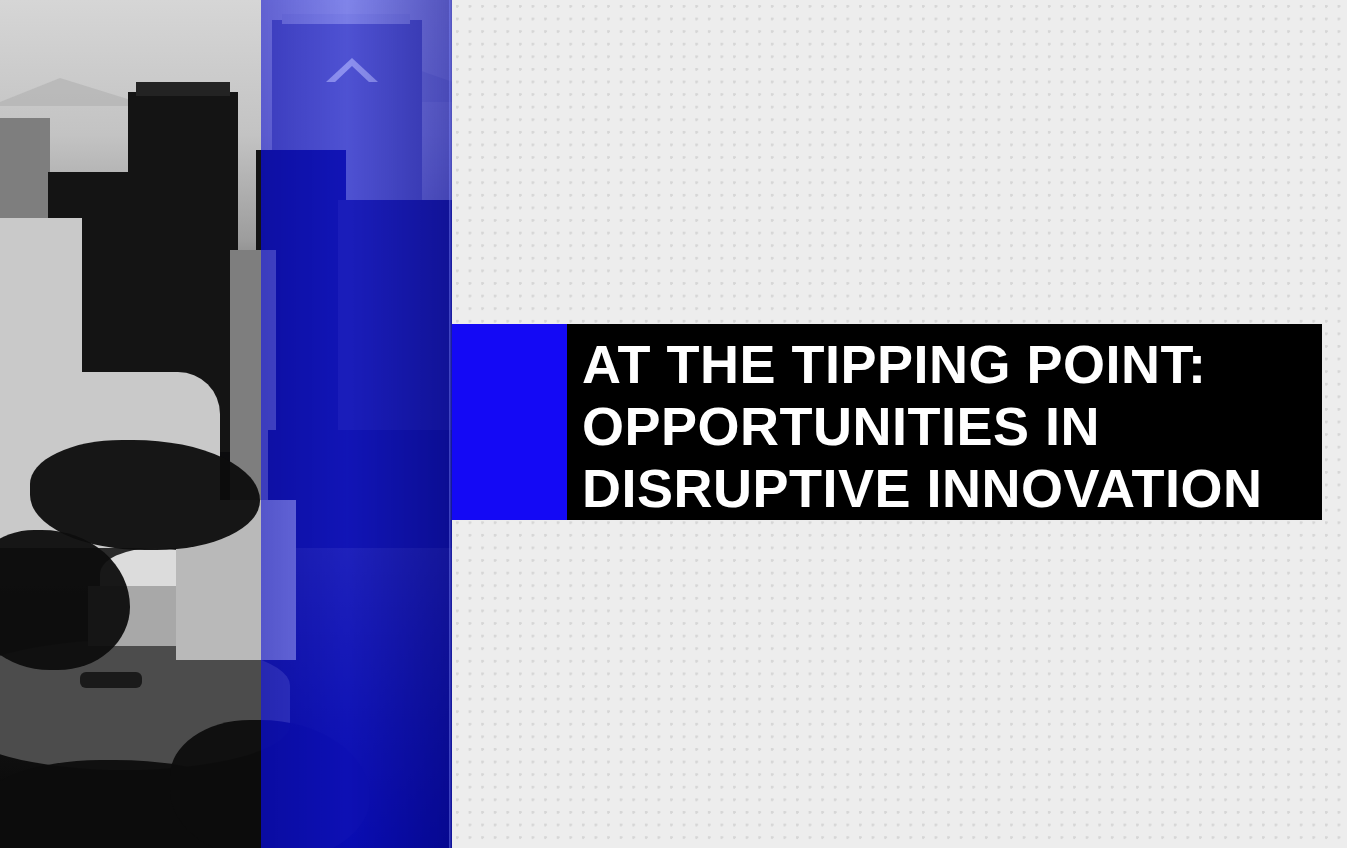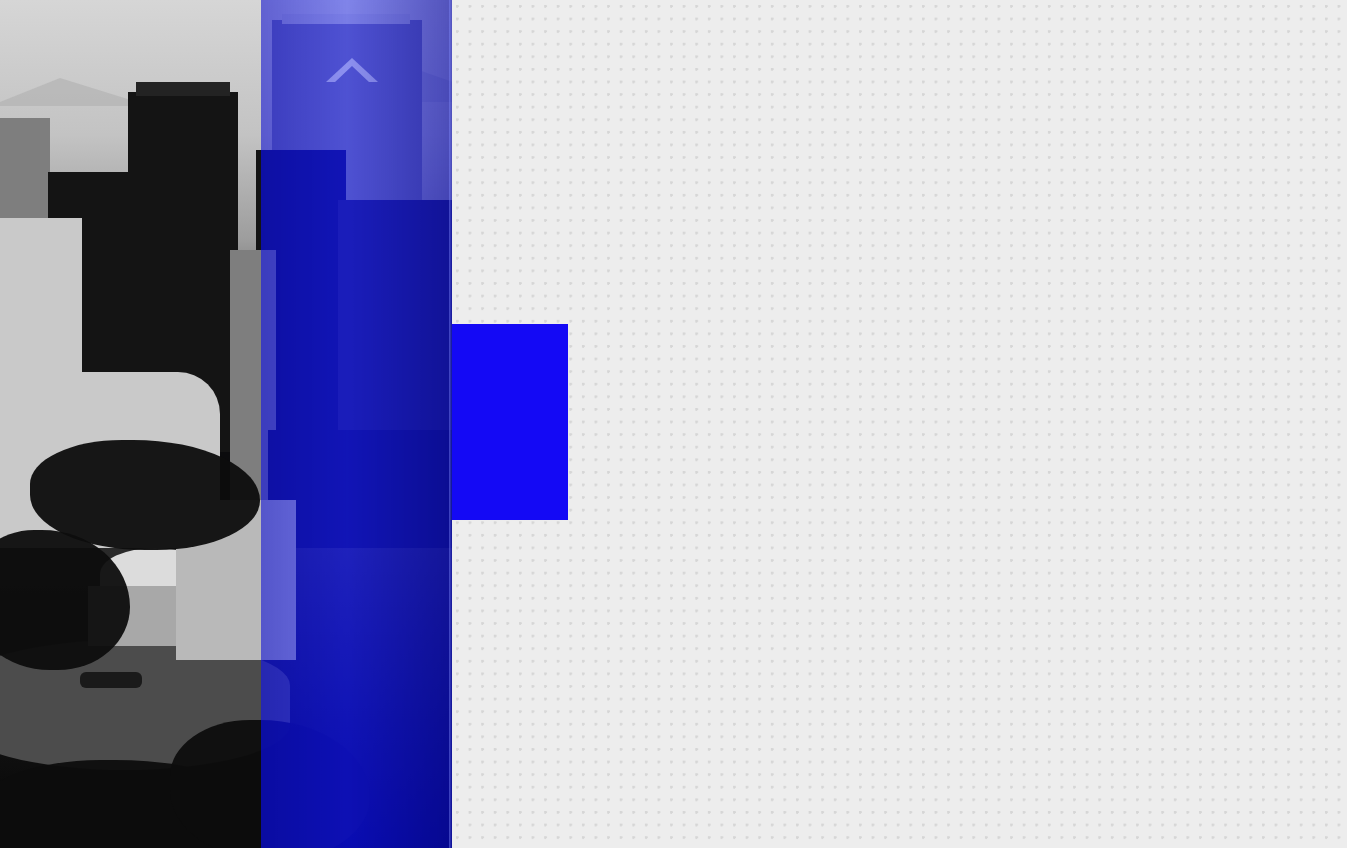--- a/index.html
+++ b/index.html
@@ -215,14 +215,19 @@
     <div class="trees" style="left:170px; top:720px; width:200px; height:140px;"></div>
     <div style="position:absolute; left:80px; top:672px; width:62px; height:16px; background:#1a1a1a; border-radius:6px;"></div>
 
     <div class="blue-overlay"></div>
     <div class="blue-overlay2"></div>
     <div class="photo-edge"></div>
   </div>
 
   <div class="accent-bar"></div>
 
+  <div class="title-box">
+    <div class="line">AT THE TIPPING POINT:</div>
+    <div class="line">OPPORTUNITIES IN</div>
+    <div class="line">DISRUPTIVE INNOVATION</div>
+  </div>
 
 </div>
 
 </body></html>

